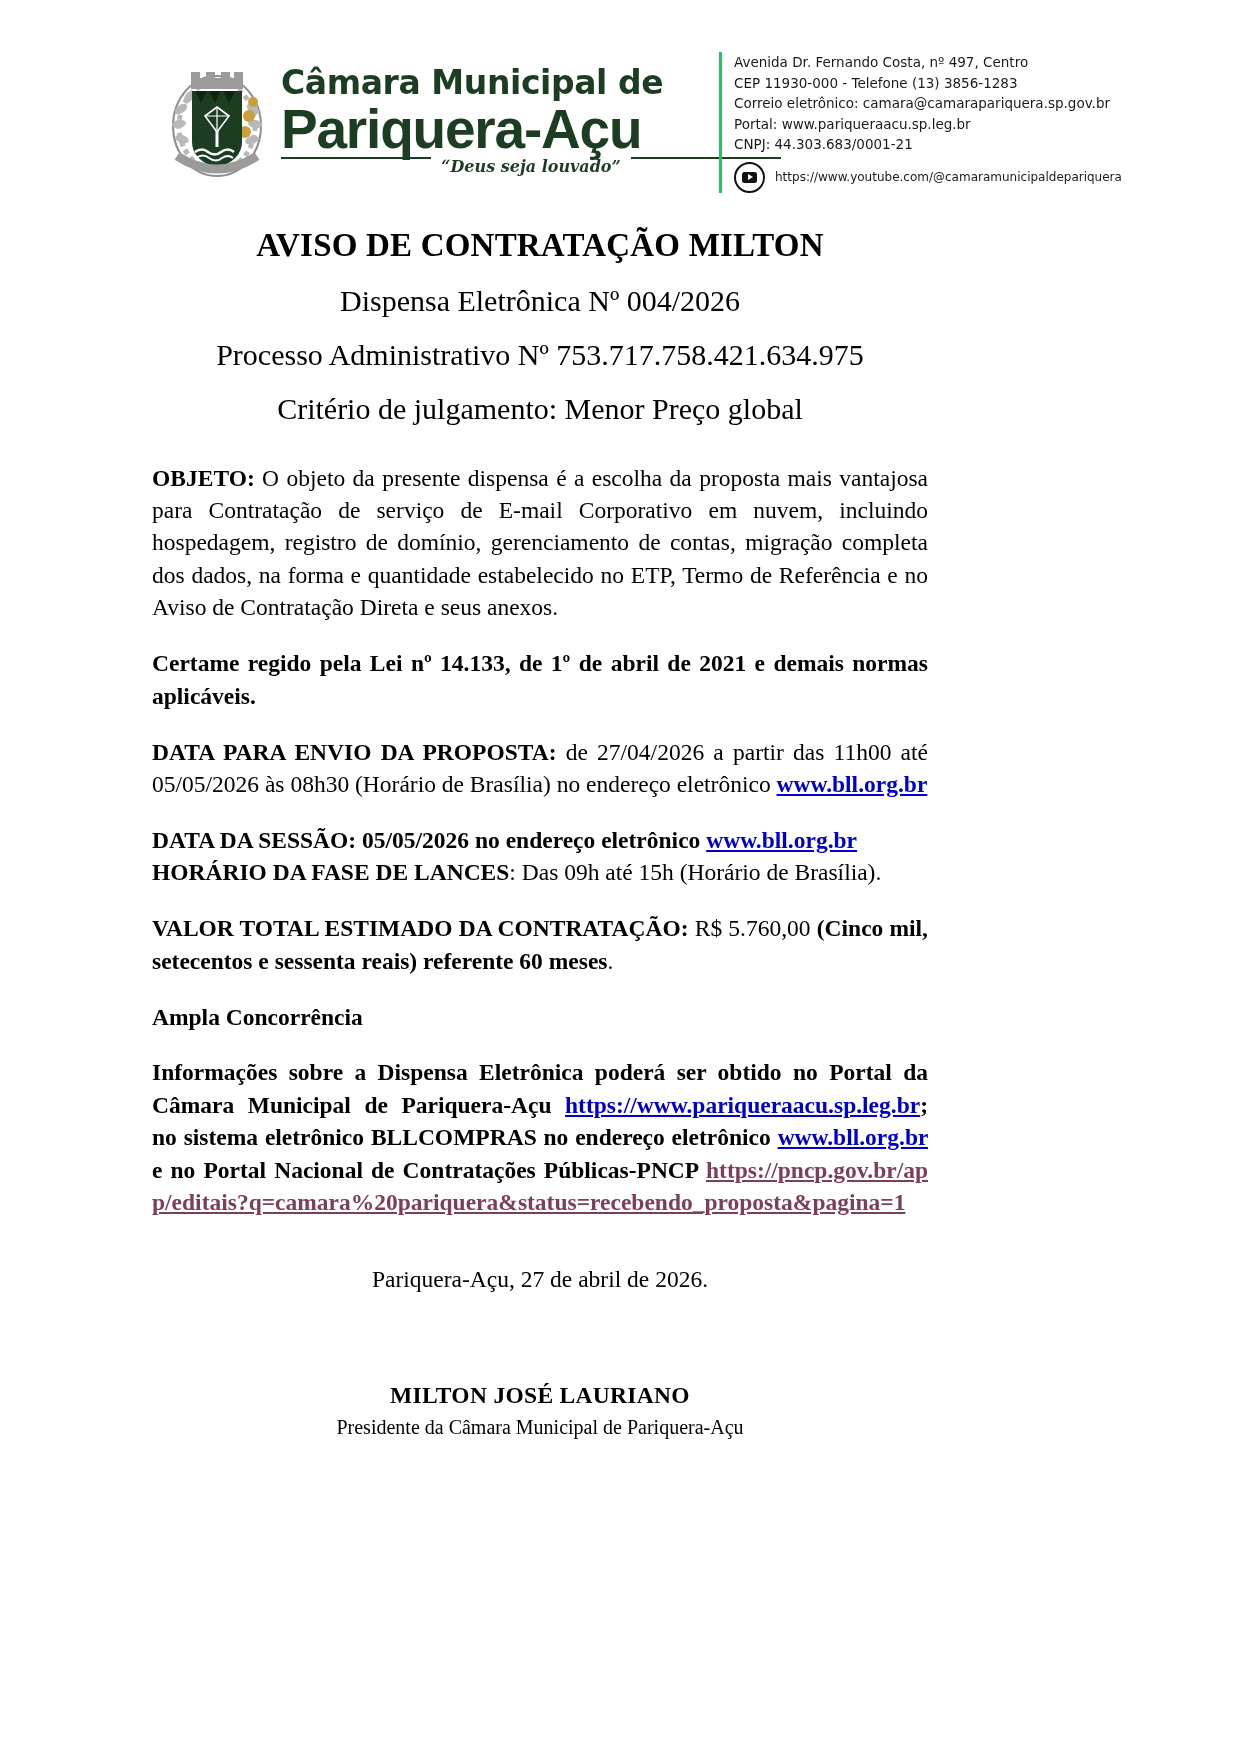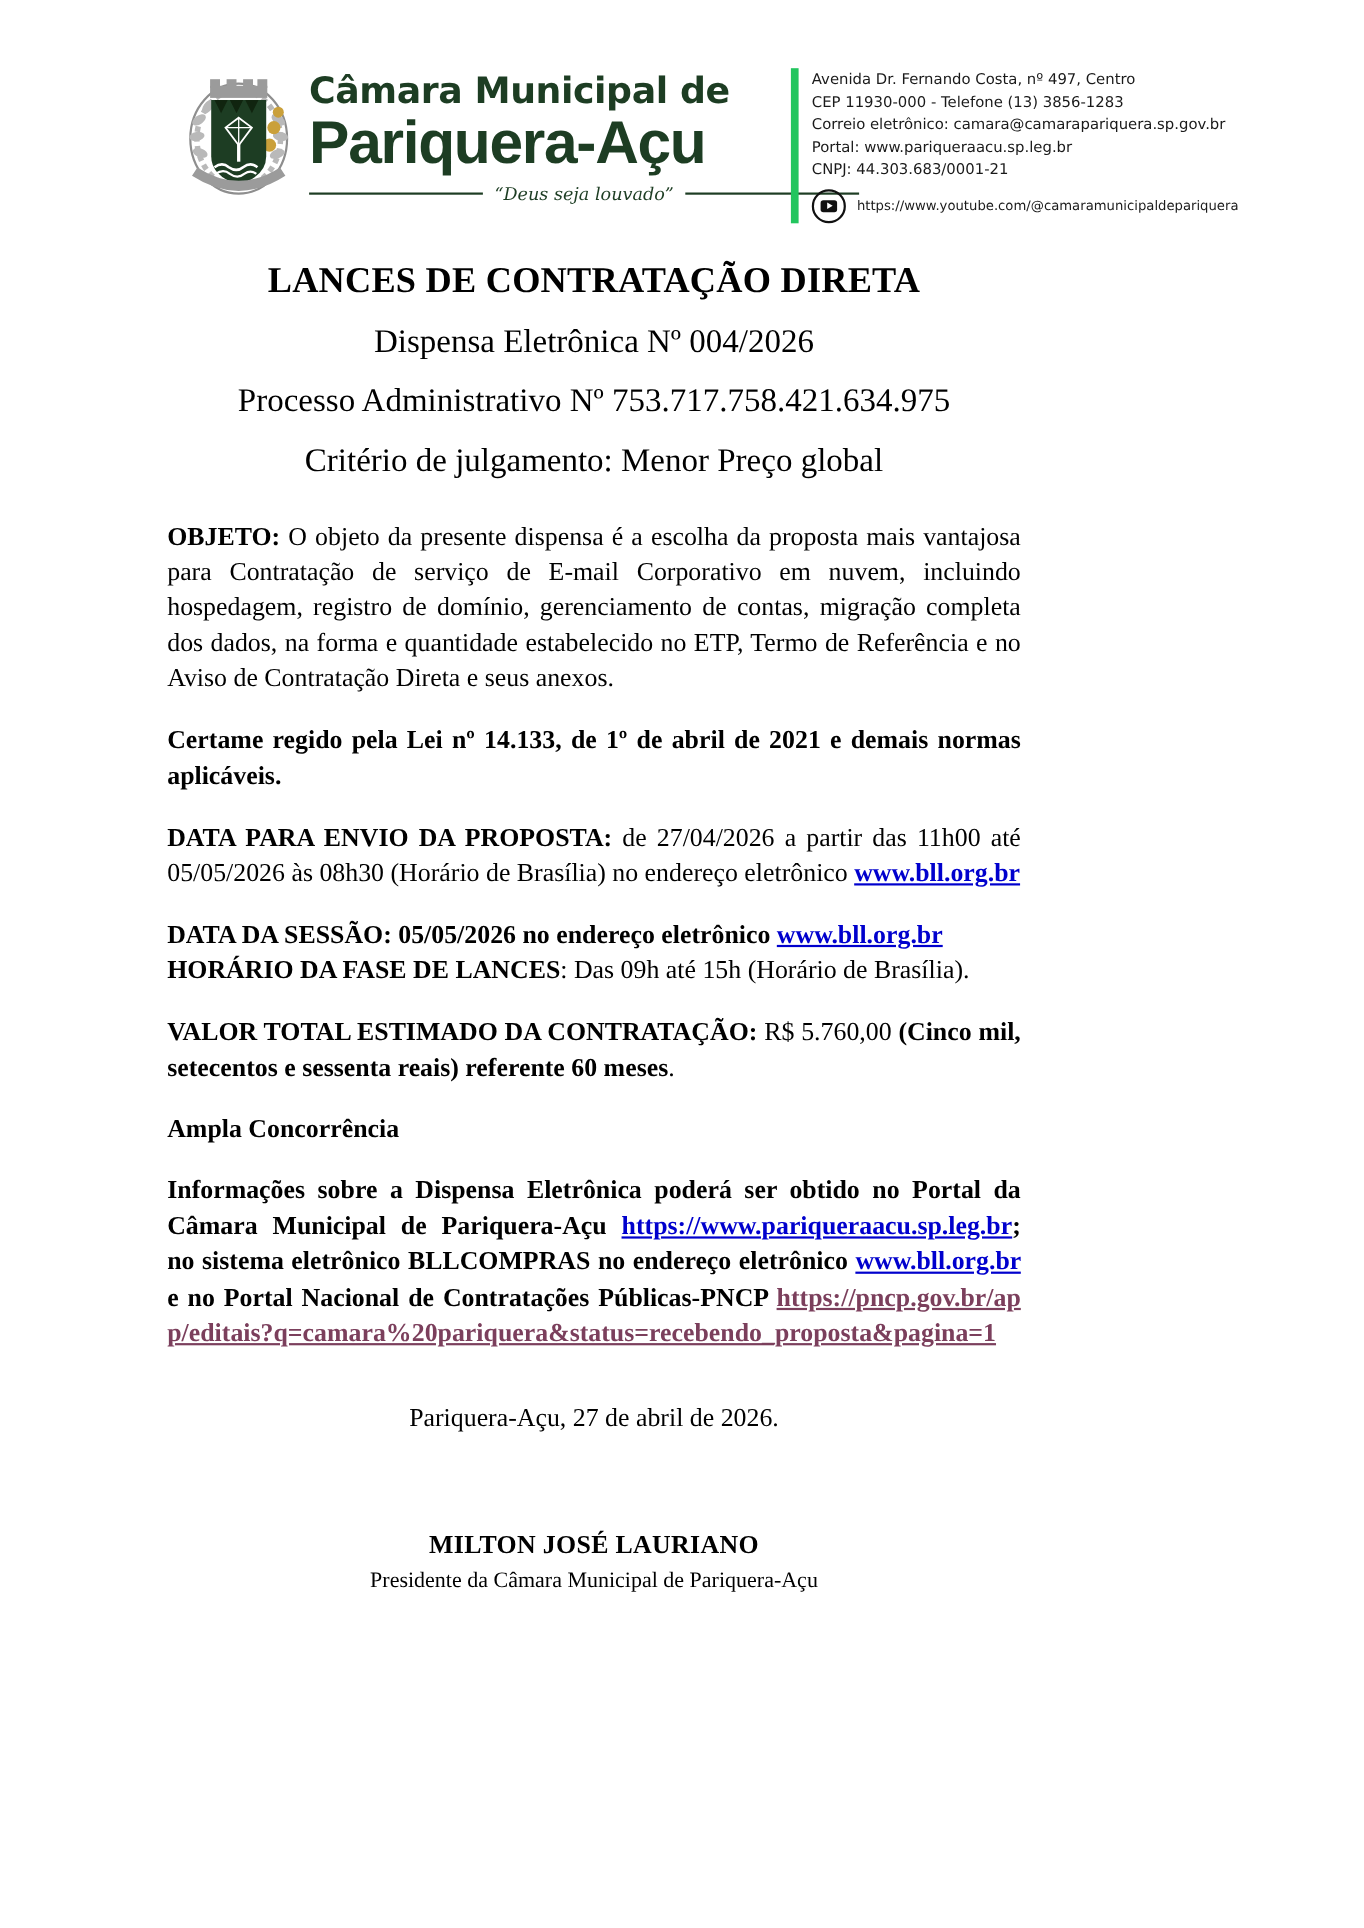--- a/index.html
+++ b/index.html
@@ -61,42 +61,40 @@
     font-weight: bold;
     font-size: 55px;
     color: #1d3d23;
     letter-spacing: -1.2px;
     line-height: 1.0;
     margin-top: 1px;
     white-space: nowrap;
   }
   .motto-row {
     display: flex;
-    align-items: center;
-    margin-top: 10px;
     width: 500px;
+    font-weight: bold;
   }
   .motto-rule {
     height: 2px;
     background: #1d3d23;
     flex: 1 1 auto;
   }
   .motto {
     font-family: "DejaVu Serif", serif;
     font-style: italic;
     font-size: 16px;
     color: #1d3d23;
     padding: 0 10px;
     white-space: nowrap;
   }
   .contact {
-    border-left: 7px solid #22c55e;
+    border-left: 3px solid #22c55e;
     padding-left: 12px;
     margin-left: 24px;
-    margin-top: 10px;
     font-family: "DejaVu Sans", sans-serif;
     font-size: 13.5px;
     line-height: 1.52;
     color: #1a1a1a;
     flex: 1 1 auto;
   }
   .contact div { white-space: nowrap; }
   .yt-row {
     display: flex;
     align-items: center;
@@ -265,21 +263,21 @@
       <div class="yt-row">
         <span class="yt-icon">
             <span class="yt-badge"></span>
           </span>
         <span class="yt-link">https://www.youtube.com/@camaramunicipaldepariquera</span>
       </div>
     </div>
   </div>
 
   <div class="titles">
-    <div class="title-main">LANCES DE CONTRATAÇÃO DIRETA</div>
+    <div class="title-main">AVISO DE CONTRATAÇÃO MILTON</div>
     <div class="title-sub">Dispensa Eletrônica Nº 004/2026</div>
     <div class="title-sub">Processo Administrativo Nº 753.717.758.421.634.975</div>
     <div class="title-sub">Critério de julgamento: Menor Preço global</div>
   </div>
 
   <div class="content">
 
     <p class="para">
       <span class="b">OBJETO:</span><span>  O objeto da presente dispensa é a escolha da proposta mais vantajosa para Contratação de serviço de E-mail Corporativo em nuvem, incluindo hospedagem, registro de domínio, gerenciamento de contas, migração completa dos dados, na forma e quantidade estabelecido no ETP, Termo de Referência e no Aviso de Contratação Direta e seus anexos.</span>
     </p>

